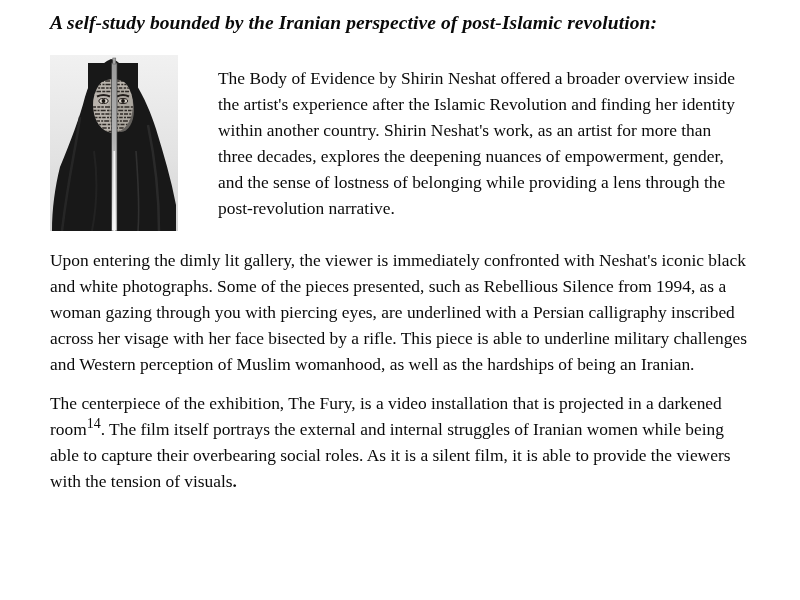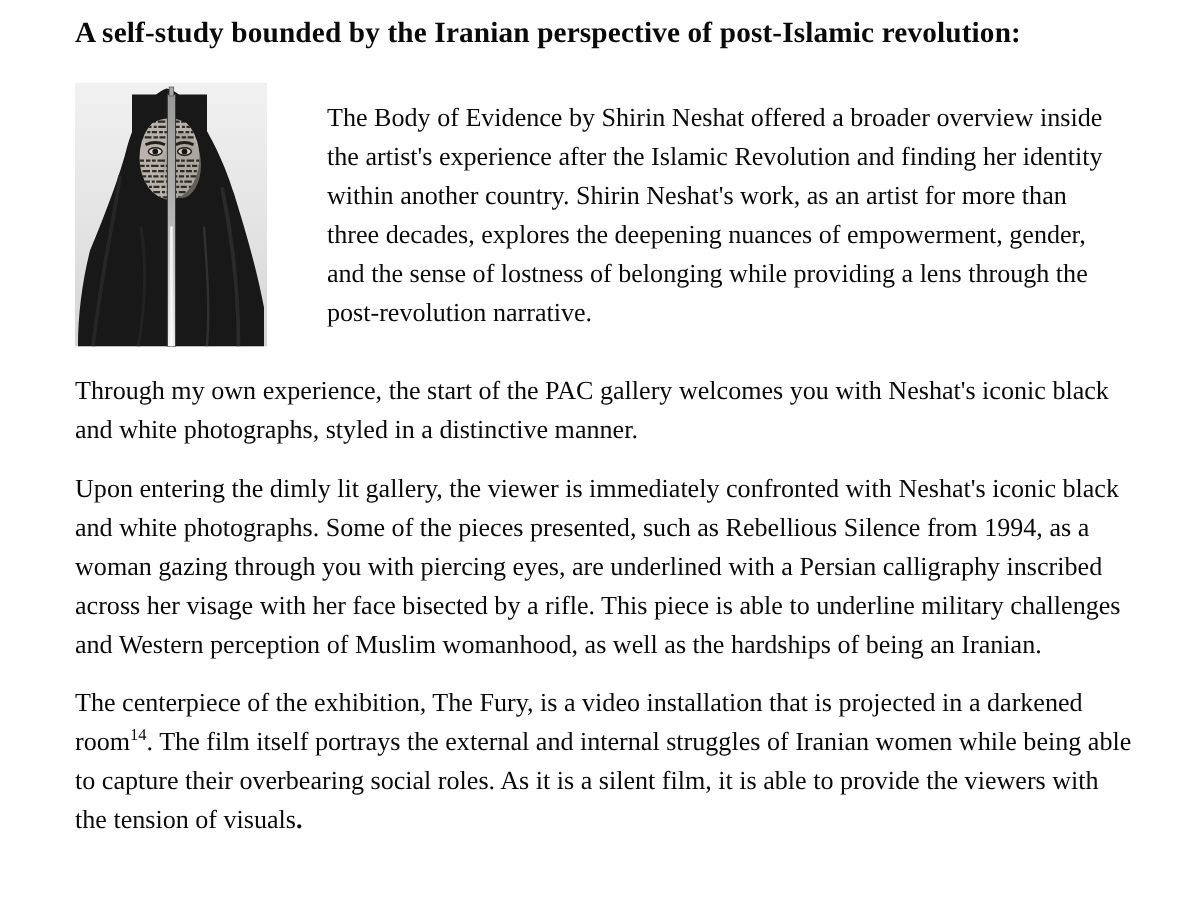--- a/index.html
+++ b/index.html
@@ -13,20 +13,21 @@
     overflow: hidden;
     font-family: "Liberation Serif", serif;
     color: #0a0a0a;
   }
   .page {
     padding: 12px 43px 0 50px;
   }
   .doc-title {
     font-size: 19.5px;
     font-weight: bold;
+    font-style: italic;
     margin: 0 0 20px 0;
     letter-spacing: 0.1px;
     white-space: nowrap;
   }
   .media-row {
     display: flex;
     align-items: center;
     margin: 0 0 16px 0;
   }
   .photo-figure {
@@ -40,21 +41,21 @@
   .body-text {
     font-size: 17.4px;
     line-height: 26px;
     margin: 0 0 13px 0;
   }
   .intro-text {
     width: 519px;
     margin: 0;
   }
   sup.footnote {
-    font-size: 11px;
+    font-size: 14px;
     line-height: 0;
     vertical-align: super;
   }
   .bold-period { font-weight: bold; }
 </style>
 </head>
 <body>
 
 <div class="page">
 
@@ -127,19 +128,18 @@
           <rect x="61.6" y="8" width="5.4" height="168" fill="url(#rifleGrad)" stroke="#3c3c3c" stroke-width="0.7"></rect>
           <rect x="63.4" y="96" width="1.7" height="80" fill="#fbfbfb" opacity="0.9"></rect>
           <rect x="62.8" y="3" width="3" height="6" fill="#a8a8a8" stroke="#555" stroke-width="0.5"></rect>
         </g>
       </svg>
     </figure>
 
     <p class="body-text intro-text">The Body of Evidence by Shirin Neshat offered a broader overview inside the artist's experience after the Islamic Revolution and finding her identity within another country. Shirin Neshat's work, as an artist for more than three decades, explores the deepening nuances of empowerment, gender, and the sense of lostness of belonging while providing a lens through the post-revolution narrative.</p>
   </div>
 
-  <p class="body-text">Through my own experience, the start of the PAC gallery welcomes you with Neshat's iconic black and white photographs, styled in a distinctive manner.</p>
 
   <p class="body-text">Upon entering the dimly lit gallery, the viewer is immediately confronted with Neshat's iconic black and white photographs. Some of the pieces presented, such as Rebellious Silence from 1994, as a woman gazing through you with piercing eyes, are underlined with a Persian calligraphy inscribed across her visage with her face bisected by a rifle. This piece is able to underline military challenges and Western perception of Muslim womanhood, as well as the hardships of being an Iranian.</p>
 
   <p class="body-text"><span>The centerpiece of the exhibition, The Fury, is a video installation that is projected in a darkened room</span><sup class="footnote">14</sup><span>. The film itself portrays the external and internal struggles of Iranian women while being able to capture their overbearing social roles. As it is a silent film, it is able to provide the viewers with the tension of visuals</span><span class="bold-period">.</span></p>
 
 </div>
 
 </body></html>

